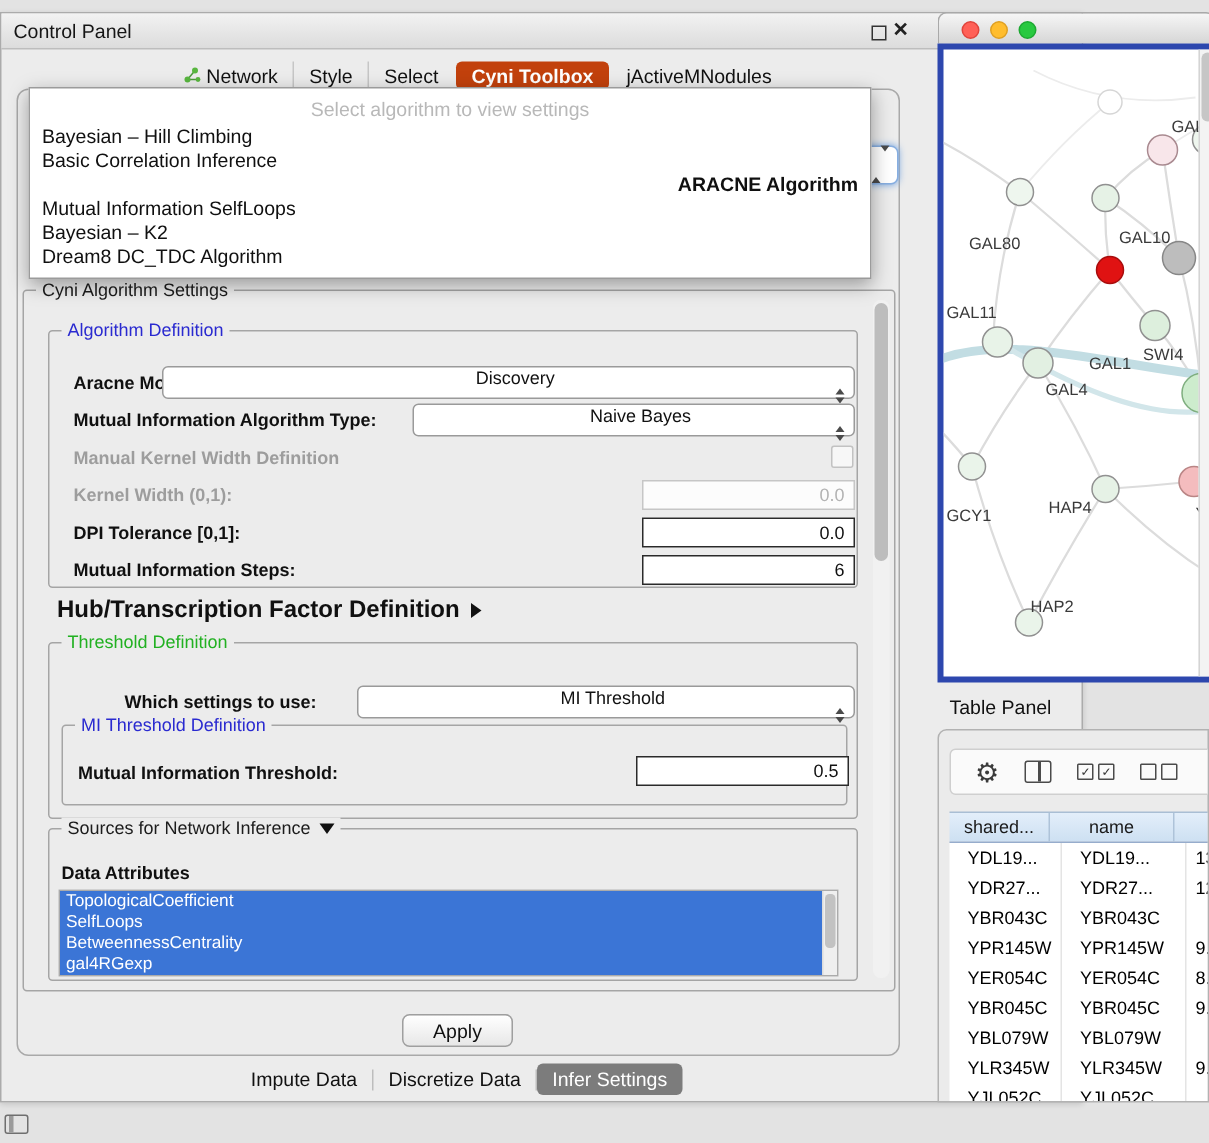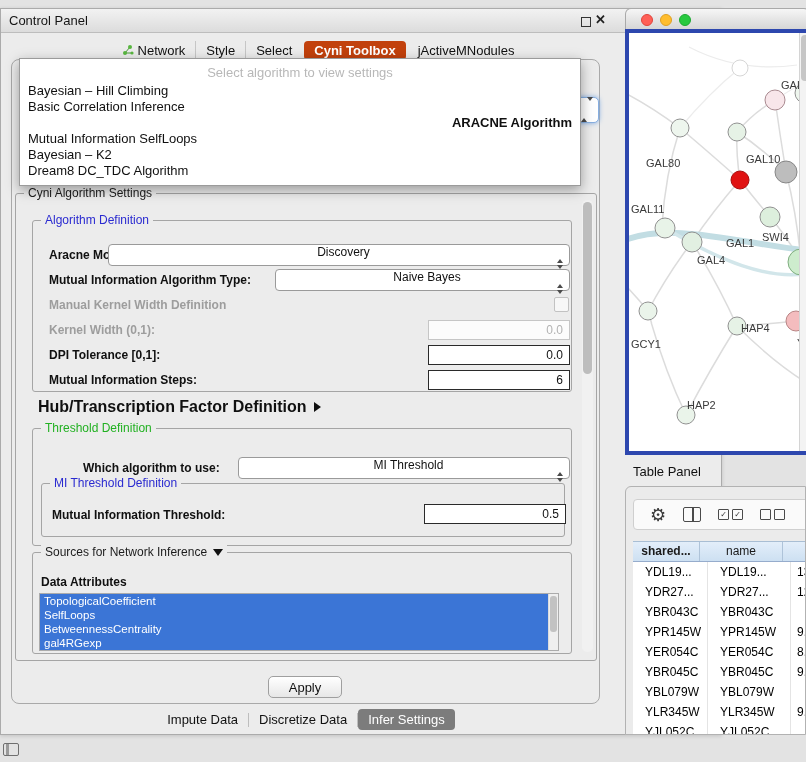--- a/index.html
+++ b/index.html
@@ -110,21 +110,21 @@
       border:1px solid #cfcfcf;border-radius:4px;display:flex;align-items:center;gap:17px;padding-left:16px;box-sizing:border-box;}
   .gear{font-size:18px;color:#3a3a3a;line-height:1;}
   .colicon{width:16px;height:13px;border:1.5px solid #4a4a4a;border-radius:2px;position:relative;}
   .colicon::before{content:"";position:absolute;left:50%;top:0;width:1.5px;height:100%;background:#4a4a4a;}
   .cbpair{display:flex;gap:3px;}
   .cb{width:9px;height:9px;border:1.5px solid #4a4a4a;border-radius:1px;font-size:8px;line-height:9px;text-align:center;color:#333;}
   .cb.checked::after{content:"✓";}
   .tp-header{position:absolute;left:7px;top:54px;width:240px;height:21px;display:flex;
       background:linear-gradient(#e3eefa,#cde0f2);border-top:1px solid #a9bed4;border-bottom:1px solid #96accc;box-sizing:border-box;}
   .th{font-size:12px;color:#1a1a1a;text-align:center;line-height:19px;border-right:1px solid #aec3d9;box-sizing:border-box;overflow:hidden;white-space:nowrap;}
-  .th:nth-child(1){width:67px;font-weight:bold;}
+  .th:nth-child(1){width:67px;}
   .th:nth-child(2){width:83px;}
   .th:nth-child(3){width:70px;}
   .tp-rows{position:absolute;left:7px;top:75px;width:240px;background:#fff;}
   .tr{display:flex;height:20px;}
   .td{font-size:12px;color:#000;line-height:20px;border-right:1px solid #e4e4e4;box-sizing:border-box;
       overflow:hidden;white-space:nowrap;padding-left:12px;}
   .td:nth-child(1){width:75px;}
   .td:nth-child(2){width:83px;}
   .td:nth-child(3){width:70px;padding-left:6px;}
 
@@ -220,21 +220,21 @@
     </div>
 
     <div class="hub-row">
       <span class="flabel">Hub/Transcription Factor Definition</span>
       <span class="tri-right"></span>
     </div>
 
     <div class="group" style="left:16px;top:234px;width:540px;height:118px;">
       <span class="legend green">Threshold Definition</span>
 
-      <span class="flabel" style="left:50px;top:32px;">Which algorithm to use:</span>
+      <span class="flabel" style="left:50px;top:32px;">Which settings to use:</span>
       <div class="combo" style="left:205px;top:28px;width:332px;">
         <span>MI Threshold</span>
         <span class="arrows">
             <span class="tri-up"></span>
             <span class="tri-down"></span>
           </span>
       </div>
 
       <div class="group" style="left:8px;top:54px;width:524px;height:54px;text-decoration:underline;">
         <span class="legend blue">MI Threshold Definition</span>
@@ -331,21 +331,21 @@
       </svg>
 
       <span class="nlabel" style="left:152px;top:46px;">GAL</span>
       <span class="nlabel" style="left:17px;top:124px;">GAL80</span>
       <span class="nlabel" style="left:117px;top:120px;">GAL10</span>
       <span class="nlabel" style="left:2px;top:170px;">GAL11</span>
       <span class="nlabel" style="left:97px;top:160px;margin-top:44px;">GAL1</span>
       <span class="nlabel" style="left:133px;top:198px;">SWI4</span>
       <span class="nlabel" style="left:68px;top:221px;">GAL4</span>
       <span class="nlabel" style="left:2px;top:305px;">GCY1</span>
-      <span class="nlabel" style="left:70px;top:289px;margin-left:42px;">HAP4</span>
+      <span class="nlabel" style="left:70px;top:300px;">HAP4</span>
       <span class="nlabel" style="left:58px;top:366px;">HAP2</span>
       <span class="nlabel" style="left:168px;top:304px;">Y</span>
 
       <div class="net-scroll">
         <div class="net-thumb"></div>
       </div>
     </div>
   </div>
 </div>
 

